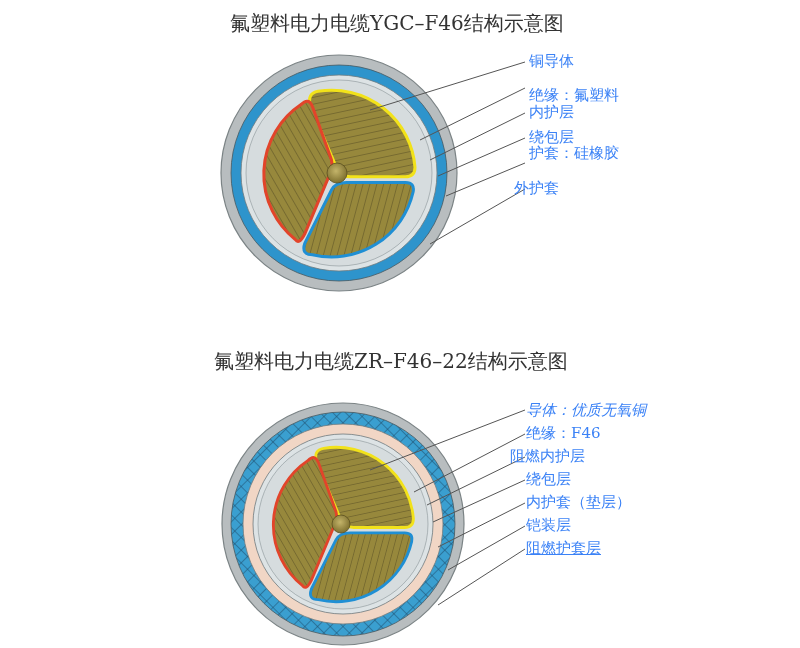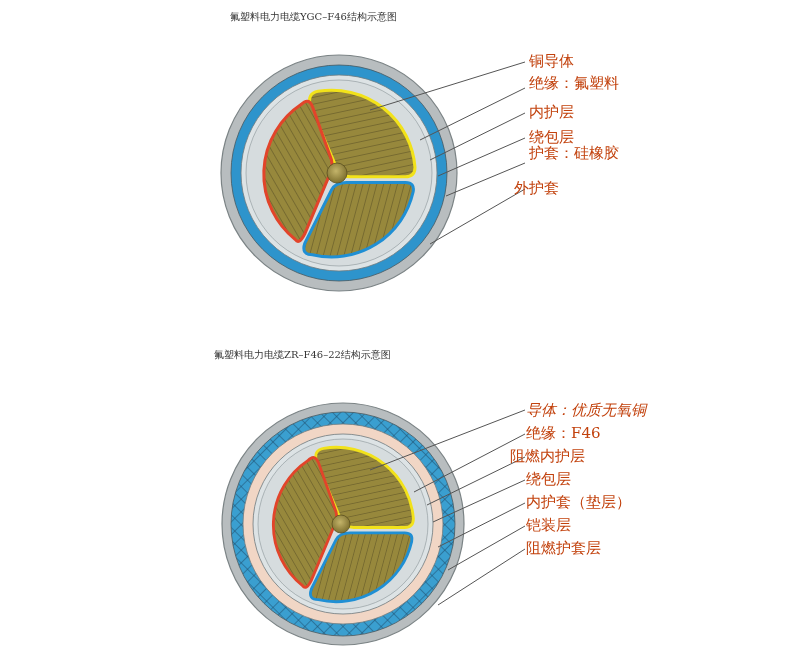--- a/index.html
+++ b/index.html
@@ -1,18 +1,18 @@
 <!DOCTYPE html>
 <html><head>
 <meta charset="utf-8">
 <style>
   html,body{margin:0;padding:0;background:#ffffff;}
   body{width:800px;height:648px;position:relative;overflow:hidden;font-family:"DejaVu Serif","Liberation Serif",serif;color:#3a3a3a;}
-  .title{position:absolute;font-size:10px;letter-spacing:0px;color:#333;white-space:nowrap;}
-  .label{position:absolute;font-size:15px;color:#c2410c;white-space:nowrap;line-height:18px;}
+  .title{position:absolute;font-size:20px;letter-spacing:0px;color:#333;white-space:nowrap;}
+  .label{position:absolute;font-size:15px;color:#3b82f6;white-space:nowrap;line-height:18px;}
   svg{position:absolute;left:0;top:0;}
 </style>
 </head>
 <body>
 
 <div>
   <div class="title" style="left:230px;top:10px;">氟塑料电力电缆YGC–F46结构示意图</div>
 </div>
 <div>
   <div class="title" style="left:214px;top:348px;">氟塑料电力电缆ZR–F46–22结构示意图</div>
@@ -94,28 +94,28 @@
     <line x1="427" y1="505" x2="525" y2="457"></line>
     <line x1="433" y1="522" x2="525" y2="480"></line>
     <line x1="438" y1="547" x2="525" y2="503"></line>
     <line x1="448" y1="570" x2="525" y2="526"></line>
     <line x1="438" y1="605" x2="525" y2="549"></line>
   </g>
 </svg>
 
 <div>
   <div class="label" style="left:529px;top:52px;">铜导体</div>
-  <div class="label" style="left:529px;top:74px;">绝缘：氟塑料</div>
+  <div class="label" style="left:529px;top:86px;">绝缘：氟塑料</div>
   <div class="label" style="left:529px;top:103px;">内护层</div>
   <div class="label" style="left:529px;top:128px;">绕包层</div>
   <div class="label" style="left:529px;top:144px;">护套：硅橡胶</div>
   <div class="label" style="left:514px;top:179px;">外护套</div>
 </div>
 
 <div>
   <div class="label" style="left:526px;top:401px;font-style:italic;">导体：优质无氧铜</div>
   <div class="label" style="left:526px;top:424px;">绝缘：F46</div>
   <div class="label" style="left:510px;top:447px;">阻燃内护层</div>
   <div class="label" style="left:526px;top:470px;">绕包层</div>
   <div class="label" style="left:526px;top:493px;">内护套（垫层）</div>
   <div class="label" style="left:526px;top:516px;">铠装层</div>
-  <div class="label" style="left:526px;top:539px;">阻燃护套层</div>
+  <div class="label" style="left:526px;top:539px;text-decoration:underline;">阻燃护套层</div>
 </div>
 
 </body></html>

